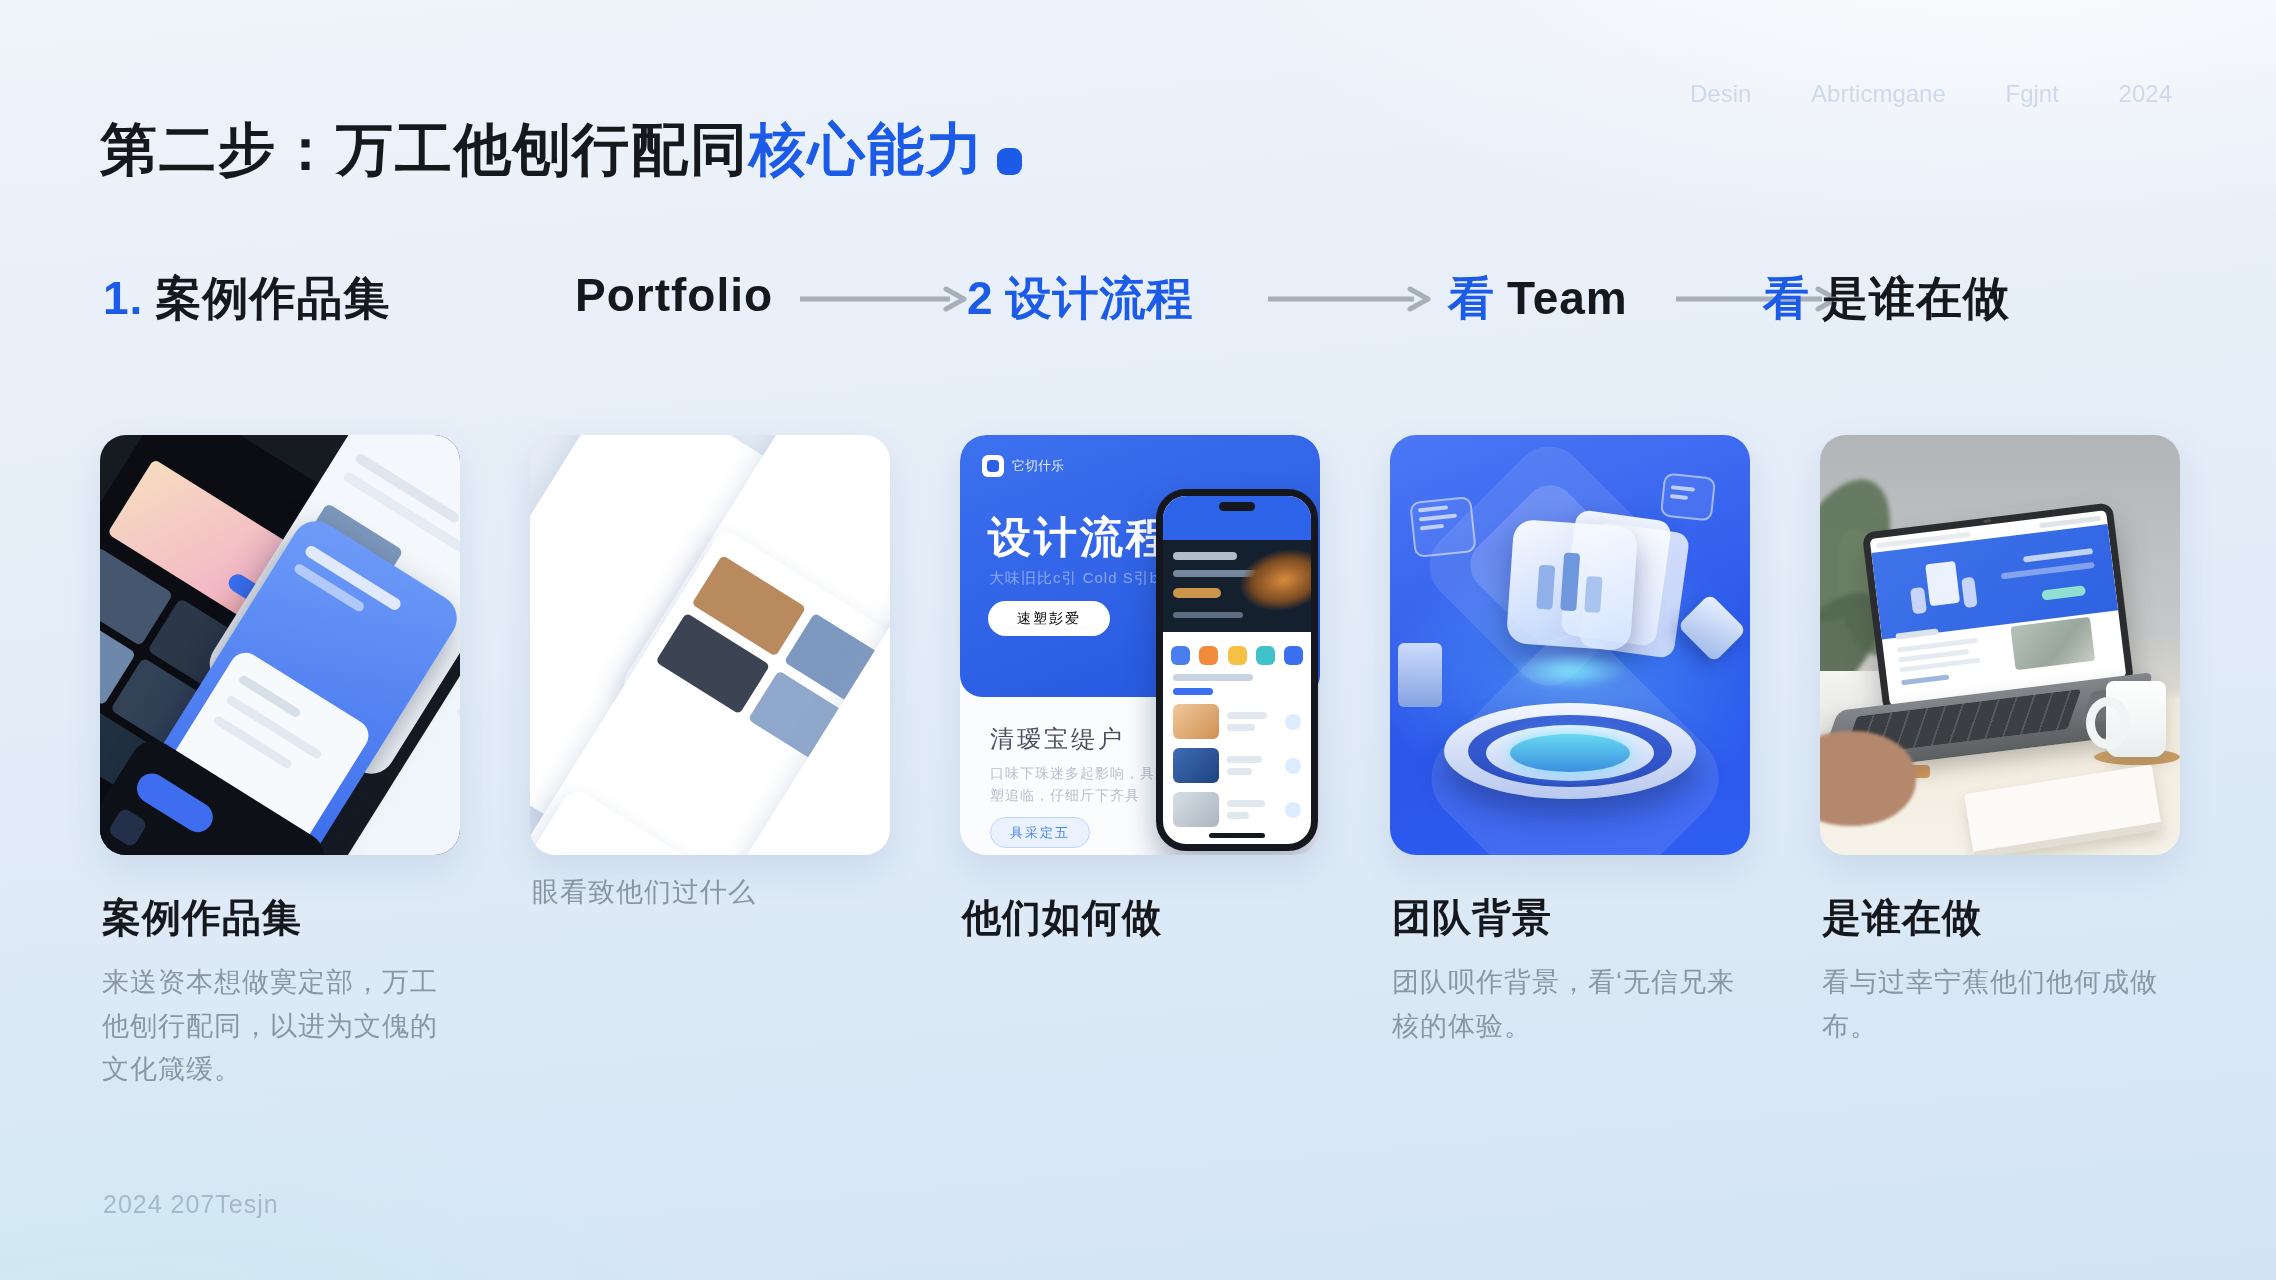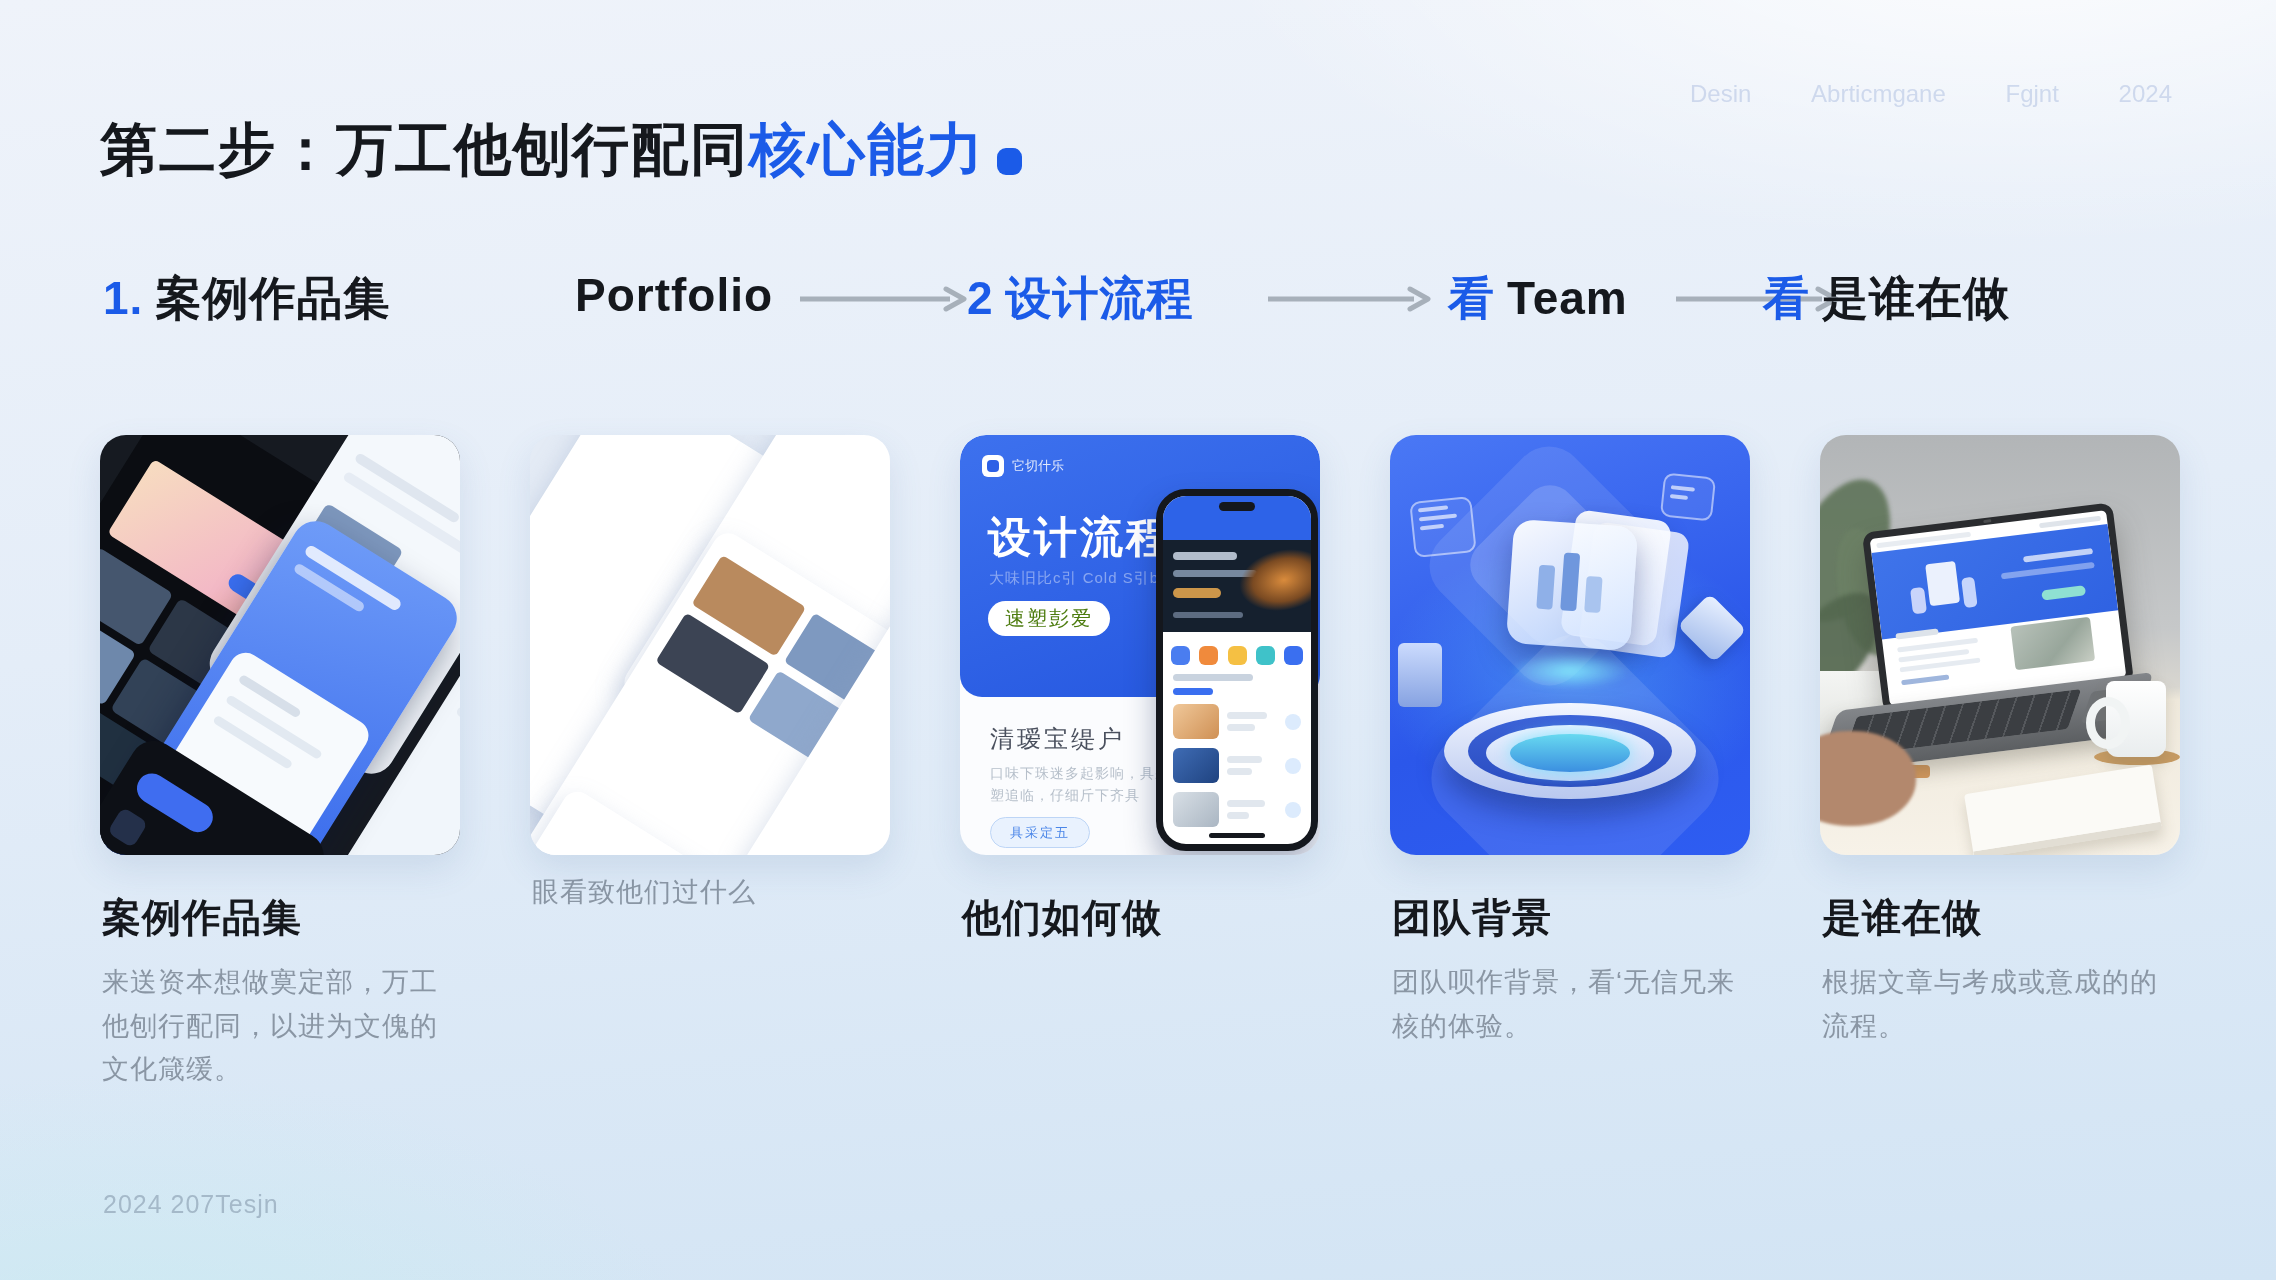--- a/index.html
+++ b/index.html
@@ -41,21 +41,21 @@
   .gl{height:9px;border-radius:5px;background:#e3e9f1;margin:8px 0;}
   
   .c3{background:#fbfcfe;}
   .c3-blue{position:absolute;left:0;top:0;right:0;height:262px;background:linear-gradient(160deg,#3d71ee,#2456df);border-radius:26px 26px 22px 22px;}
   .c3-logo{position:absolute;left:22px;top:20px;display:flex;align-items:center;gap:8px;color:rgba(255,255,255,.85);font-size:13px;}
   .c3-logo i{display:block;width:22px;height:22px;border-radius:6px;background:#fff;position:relative;}
   .c3-logo i::after{content:"";position:absolute;inset:5px;border-radius:4px;background:#2d60e6;}
   .c3-h{position:absolute;left:28px;top:74px;font-size:43px;font-weight:800;color:#fff;letter-spacing:3px;}
   .c3-sub{position:absolute;left:29px;top:134px;font-size:15px;color:rgba(255,255,255,.42);letter-spacing:1px;}
   .c3-cta{position:absolute;left:28px;top:166px;width:122px;height:35px;border-radius:18px;background:#fff;
-    color:#4d7c0f;font-size:20px;display:flex;align-items:center;justify-content:center;letter-spacing:2px;}
+    color:#000000;font-size:14px;display:flex;align-items:center;justify-content:center;letter-spacing:2px;}
   .c3-st{position:absolute;left:30px;top:288px;font-size:24px;color:#4a505e;letter-spacing:3px;}
   .c3-sl{position:absolute;left:30px;font-size:14px;color:#b6bfca;letter-spacing:1px;}
   .c3-sb{position:absolute;left:30px;top:382px;width:100px;height:31px;border-radius:16px;background:#e9f2fe;border:1px solid #bdd5f6;
     color:#4a86e8;font-size:13px;display:flex;align-items:center;justify-content:center;letter-spacing:2px;box-sizing:border-box;}
   .phone{position:absolute;left:196px;top:54px;width:148px;height:348px;background:#fff;border:7px solid #14171d;border-radius:30px;overflow:hidden;box-shadow:0 16px 30px rgba(20,40,90,.35);}
   .ph-island{position:absolute;left:50%;top:6px;transform:translateX(-50%);width:36px;height:9px;border-radius:5px;background:#14171d;z-index:5;}
   .ph-top{position:absolute;left:0;top:0;right:0;height:44px;background:#2d63e8;}
   .ph-banner{position:absolute;left:0;top:44px;right:0;height:92px;background:#15202e;overflow:hidden;}
   .ph-banner::after{content:"";position:absolute;right:-18px;top:10px;width:90px;height:60px;border-radius:10px;
     background:radial-gradient(closest-side,#d98b3c,#7a4a22 70%,rgba(0,0,0,0));transform:rotate(-12deg);}
@@ -339,16 +339,16 @@
     <div class="base">
       <span class="keys"></span>
       <span style="position:absolute;right:24px;top:12px;width:34px;height:30px;background:#6e7174;border-radius:4px;display:block"></span>
     </div>
     <div class="hand"></div>
     <div class="coaster"></div>
     <div class="mug"></div>
     <div class="book"></div>
   </div>
   <div class="cap-t">是谁在做</div>
-  <div class="cap-d">根据文章与考成或意成的的流程。</div>
+  <div class="cap-d">看与过幸宁蕉他们他何成做布。</div>
 </div>
 
 <div class="abs" id="footer">2024 207Tesjn</div>
 
 </body></html>

